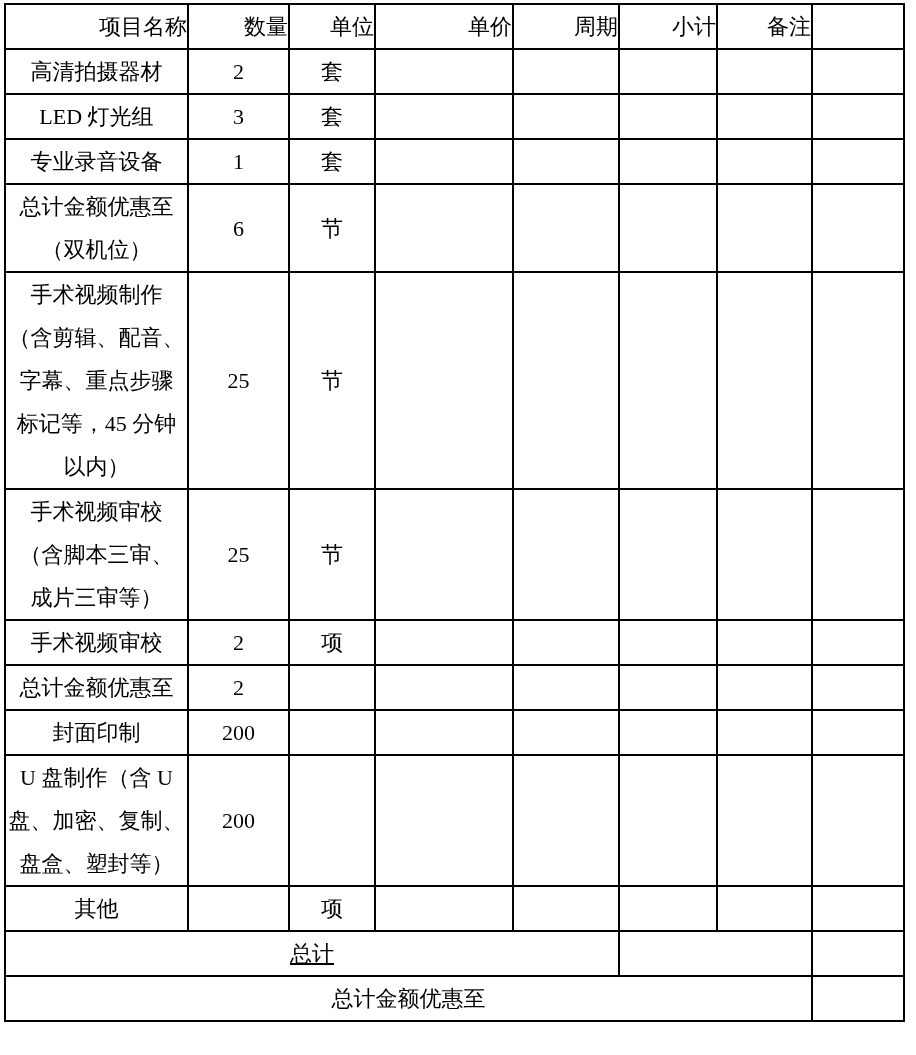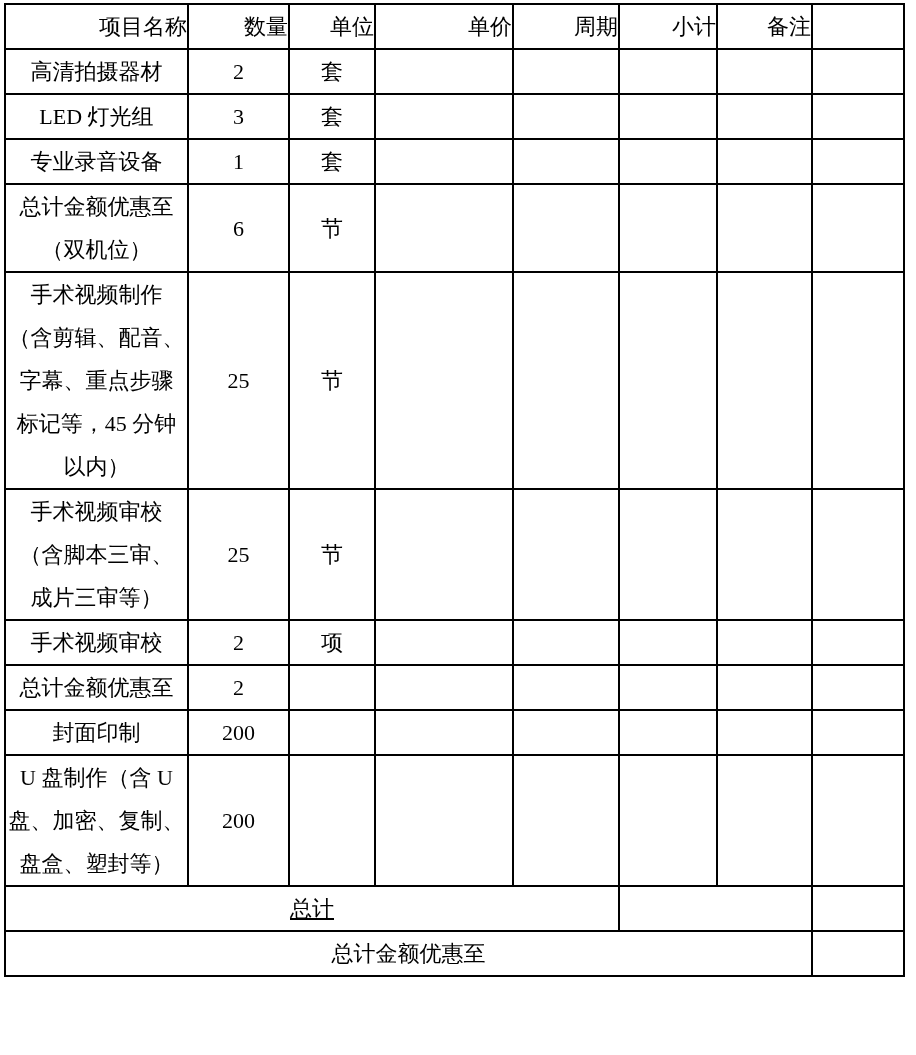--- a/index.html
+++ b/index.html
@@ -195,20 +195,30 @@
 盘盒、塑封等）</td>
     <td class="qty-cell">200</td>
     <td class="unit-cell"></td>
     <td class="unit-price-cell"></td>
     <td class="period-cell"></td>
     <td class="subtotal-cell"></td>
     <td class="remark-cell"></td>
     <td class="extra-cell"></td>
   </tr>
 
+  <tr class="item-row">
+    <td class="name-cell">其他</td>
+    <td class="qty-cell"></td>
+    <td class="unit-cell">项</td>
+    <td class="unit-price-cell"></td>
+    <td class="period-cell"></td>
+    <td class="subtotal-cell"></td>
+    <td class="remark-cell"></td>
+    <td class="extra-cell"></td>
+  </tr>
 
 </tbody>
   <tfoot>
     <tr>
       <td colspan="5" class="total-label-cell">总计</td>
       <td colspan="2"></td>
       <td></td>
     </tr>
     <tr>
       <td colspan="7" class="discount-label-cell">总计金额优惠至</td>

